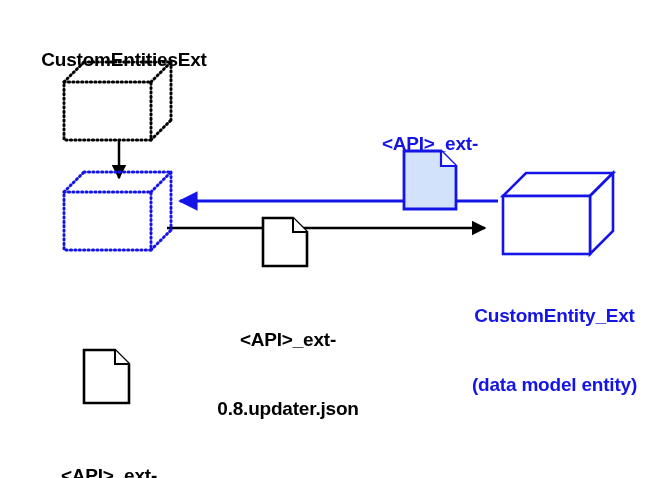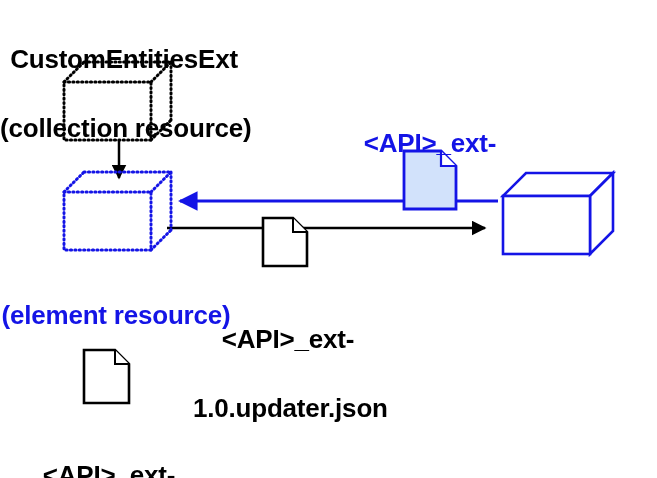--- a/index.html
+++ b/index.html
@@ -21,21 +21,21 @@
     position: absolute;
     left: 0;
     top: 0;
     width: 657px;
     height: 478px;
   }
   .lbl {
     position: absolute;
     font-family: "Liberation Sans", sans-serif;
     font-weight: bold;
-    font-size: 26px;
+    font-size: 19px;
     line-height: 23px;
     text-align: center;
     white-space: pre;
     letter-spacing: -0.2px;
   }
   .lbl-black { color: #000000; }
   .lbl-blue  { color: #1414e6; }
   .lbl-line { display: block; }
 
   
@@ -117,35 +117,37 @@
     </g>
 
     <g>
       <path d="M 84 350 L 115 350 L 129 364 L 129 403 L 84 403 Z" fill="#ffffff" stroke="#000000" stroke-width="2.6" stroke-linejoin="miter"></path>
       <path d="M 115 350 L 115 364 L 129 364" fill="#ffffff" stroke="#000000" stroke-width="2" stroke-linejoin="miter"></path>
     </g>
   </svg>
 
   <div class="lbl lbl-black" id="label-collection">
     <span class="lbl-line">CustomEntitiesExt</span>
-    <span class="lbl-line">(collection resource)</span>
   </div>
 
   <div class="lbl lbl-blue" id="label-element">
-    <span class="lbl-line">(element resource)</span>
   </div>
 
+  <div class="lbl lbl-blue" id="label-entity">
+    <span class="lbl-line">CustomEntity_Ext</span>
+    <span class="lbl-line">(data model entity)</span>
+  </div>
 
   <div class="lbl lbl-blue" id="label-mapping">
     <span class="lbl-line">&lt;API&gt;_ext-</span>
   </div>
 
   <div class="lbl lbl-black" id="label-updater">
     <span class="lbl-line">&lt;API&gt;_ext-</span>
-    <span class="lbl-line">1.0.updater.json</span>
+    <span class="lbl-line">0.8.updater.json</span>
   </div>
 
   <div class="lbl lbl-black" id="label-schema">
     <span class="lbl-line">&lt;API&gt;_ext-</span>
     
   </div>
 
 </div>
 
 </body></html>

